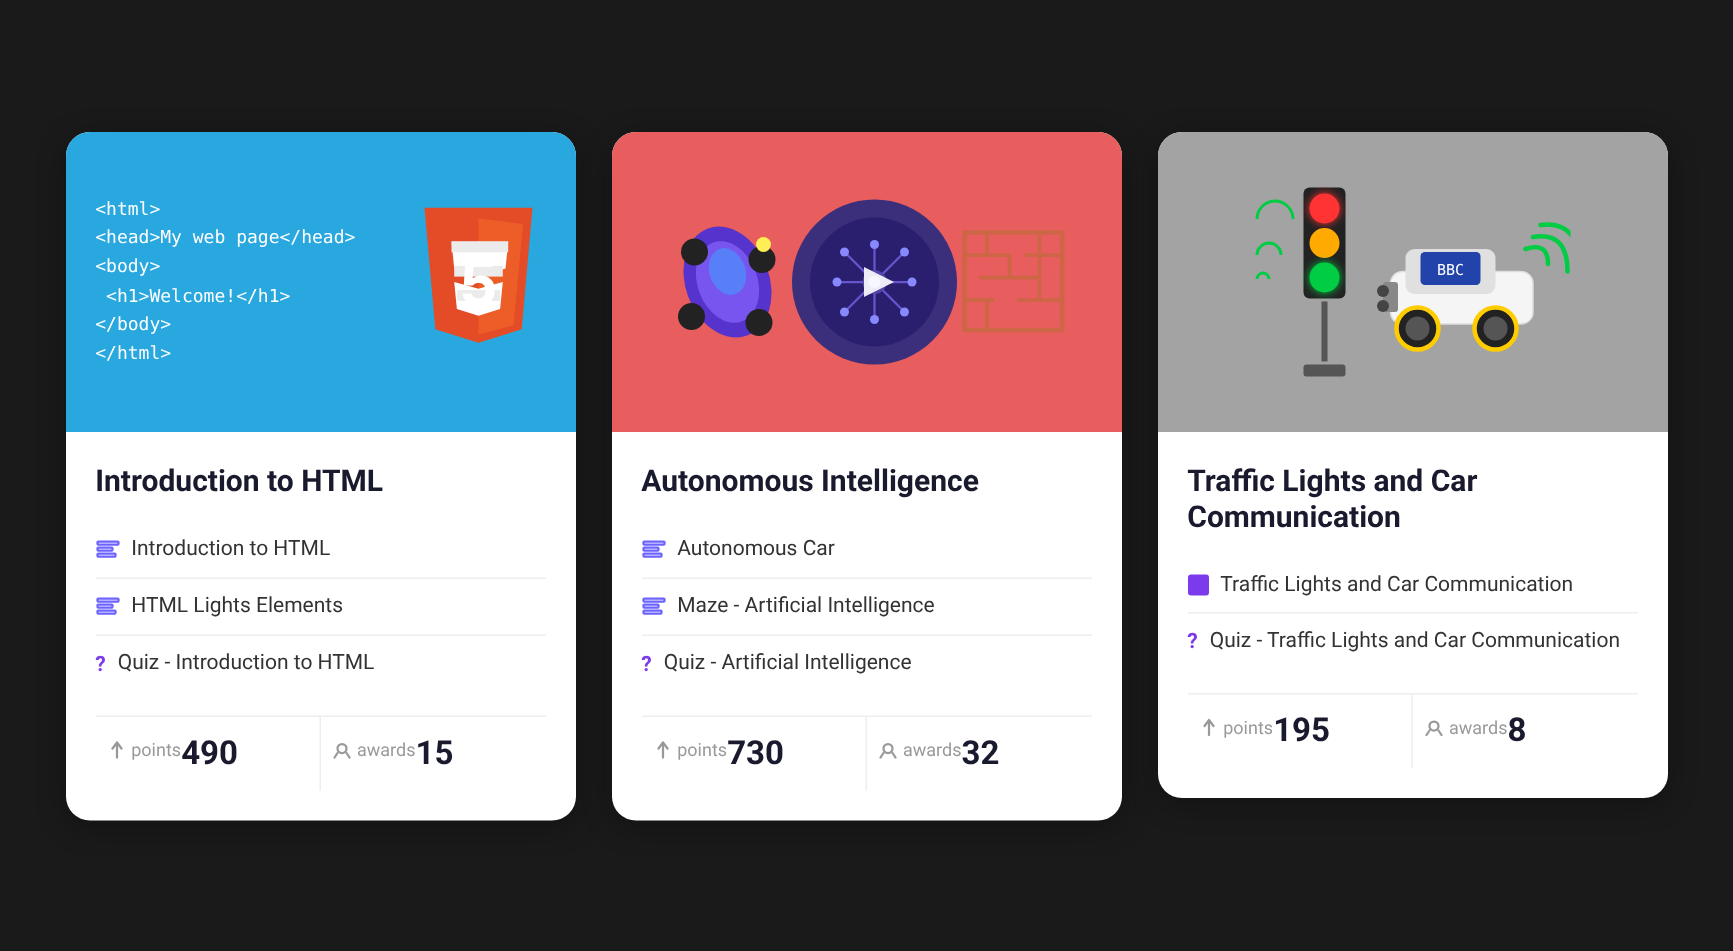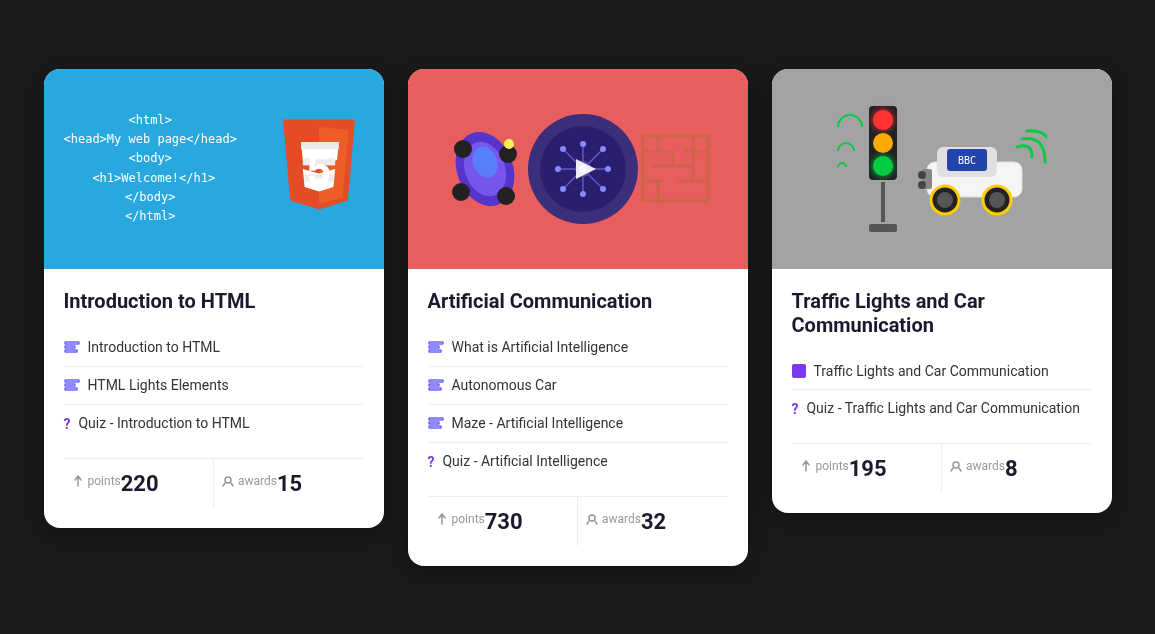--- a/index.html
+++ b/index.html
@@ -29,21 +29,20 @@
       height: 200px;
       overflow: hidden;
       position: relative;
     }
     .card-image.html-bg {
       background: #29a8e0;
       display: flex;
       align-items: center;
       justify-content: space-between;
       padding: 20px;
-      text-align: center;
     }
     .card-image.ai-bg {
       background: #e85d5d;
       display: flex;
       align-items: center;
       justify-content: center;
       padding: 20px;
     }
     .card-image.traffic-bg {
       background: #a3a3a3;
@@ -273,21 +272,21 @@
         </li>
       </ul>
       <div class="card-footer">
         <div class="stat">
           <div class="stat-label">
             <svg width="12" height="12" viewBox="0 0 12 12" fill="none">
               <path d="M6 1L6 11M6 1L3 5M6 1L9 5" stroke="#999" stroke-width="1.5" stroke-linecap="round"></path>
             </svg>
             <span>points</span>
           </div>
-          <div class="stat-value">220</div>
+          <div class="stat-value">490</div>
         </div>
         <div class="stat">
           <div class="stat-label">
             <svg width="12" height="12" viewBox="0 0 12 12" fill="none">
               <circle cx="6" cy="5" r="3" stroke="#999" stroke-width="1.5"></circle>
               <path d="M3 8L1 11M9 8L11 11" stroke="#999" stroke-width="1.5" stroke-linecap="round"></path>
             </svg>
             <span>awards</span>
           </div>
           <div class="stat-value">15</div>
@@ -350,32 +349,22 @@
         <line x1="40" y1="50" x2="70" y2="50" stroke="#cc6644" stroke-width="2.5"></line>
 
         <line x1="20" y1="5" x2="20" y2="20" stroke="#cc6644" stroke-width="2.5"></line>
         <line x1="35" y1="20" x2="35" y2="35" stroke="#cc6644" stroke-width="2.5"></line>
         <line x1="55" y1="5" x2="55" y2="35" stroke="#cc6644" stroke-width="2.5"></line>
         <line x1="20" y1="50" x2="20" y2="70" stroke="#cc6644" stroke-width="2.5"></line>
         <line x1="55" y1="35" x2="55" y2="50" stroke="#cc6644" stroke-width="2.5"></line>
       </svg>
     </div>
     <div class="card-body">
-      <h2 class="card-title">Artificial Communication</h2>
+      <h2 class="card-title">Autonomous Intelligence</h2>
       <ul class="lesson-list">
-        <li class="lesson-item">
-          <span class="lesson-icon module-icon">
-            <svg viewBox="0 0 16 16">
-                <rect x="1" y="2" width="14" height="2" rx="0.5"></rect>
-                <rect x="1" y="6" width="10" height="2" rx="0.5"></rect>
-                <rect x="1" y="10" width="12" height="2" rx="0.5"></rect>
-              </svg>
-          </span>
-          <span class="lesson-item-text">What is Artificial Intelligence</span>
-        </li>
         <li class="lesson-item">
           <span class="lesson-icon module-icon">
             <svg viewBox="0 0 16 16">
                 <rect x="1" y="2" width="14" height="2" rx="0.5"></rect>
                 <rect x="1" y="6" width="10" height="2" rx="0.5"></rect>
                 <rect x="1" y="10" width="12" height="2" rx="0.5"></rect>
               </svg>
           </span>
           <span class="lesson-item-text">Autonomous Car</span>
         </li>

